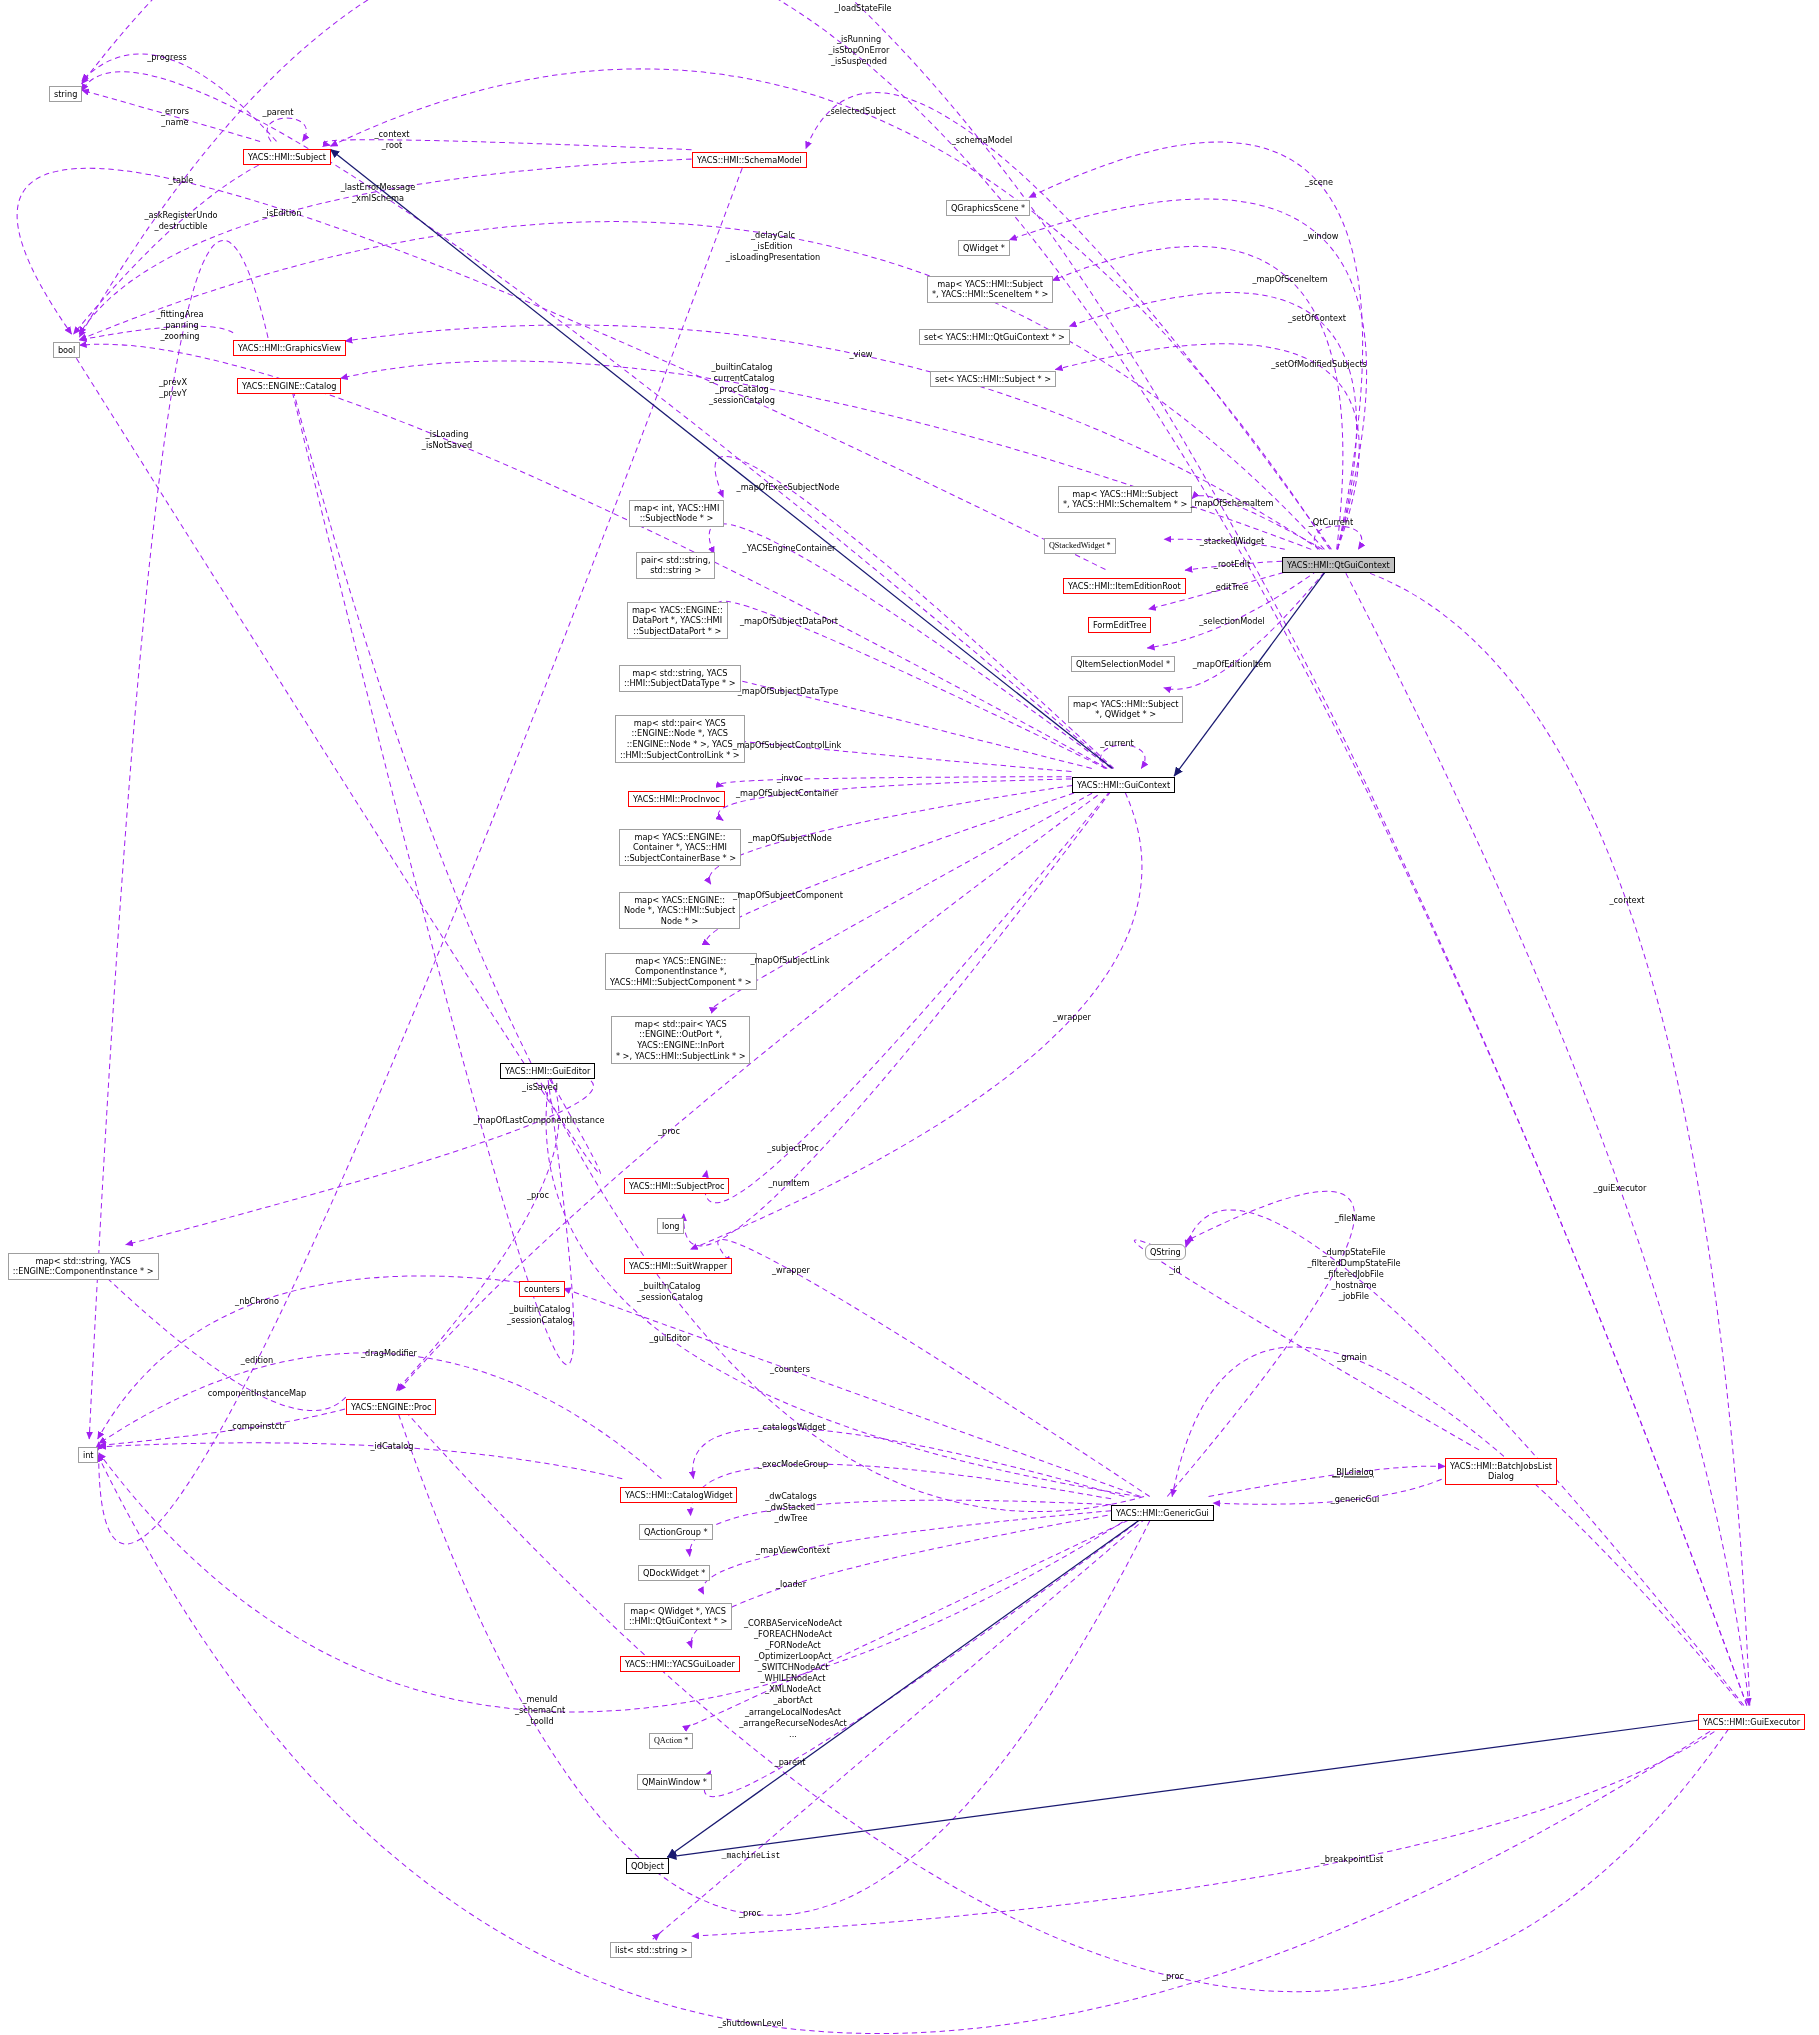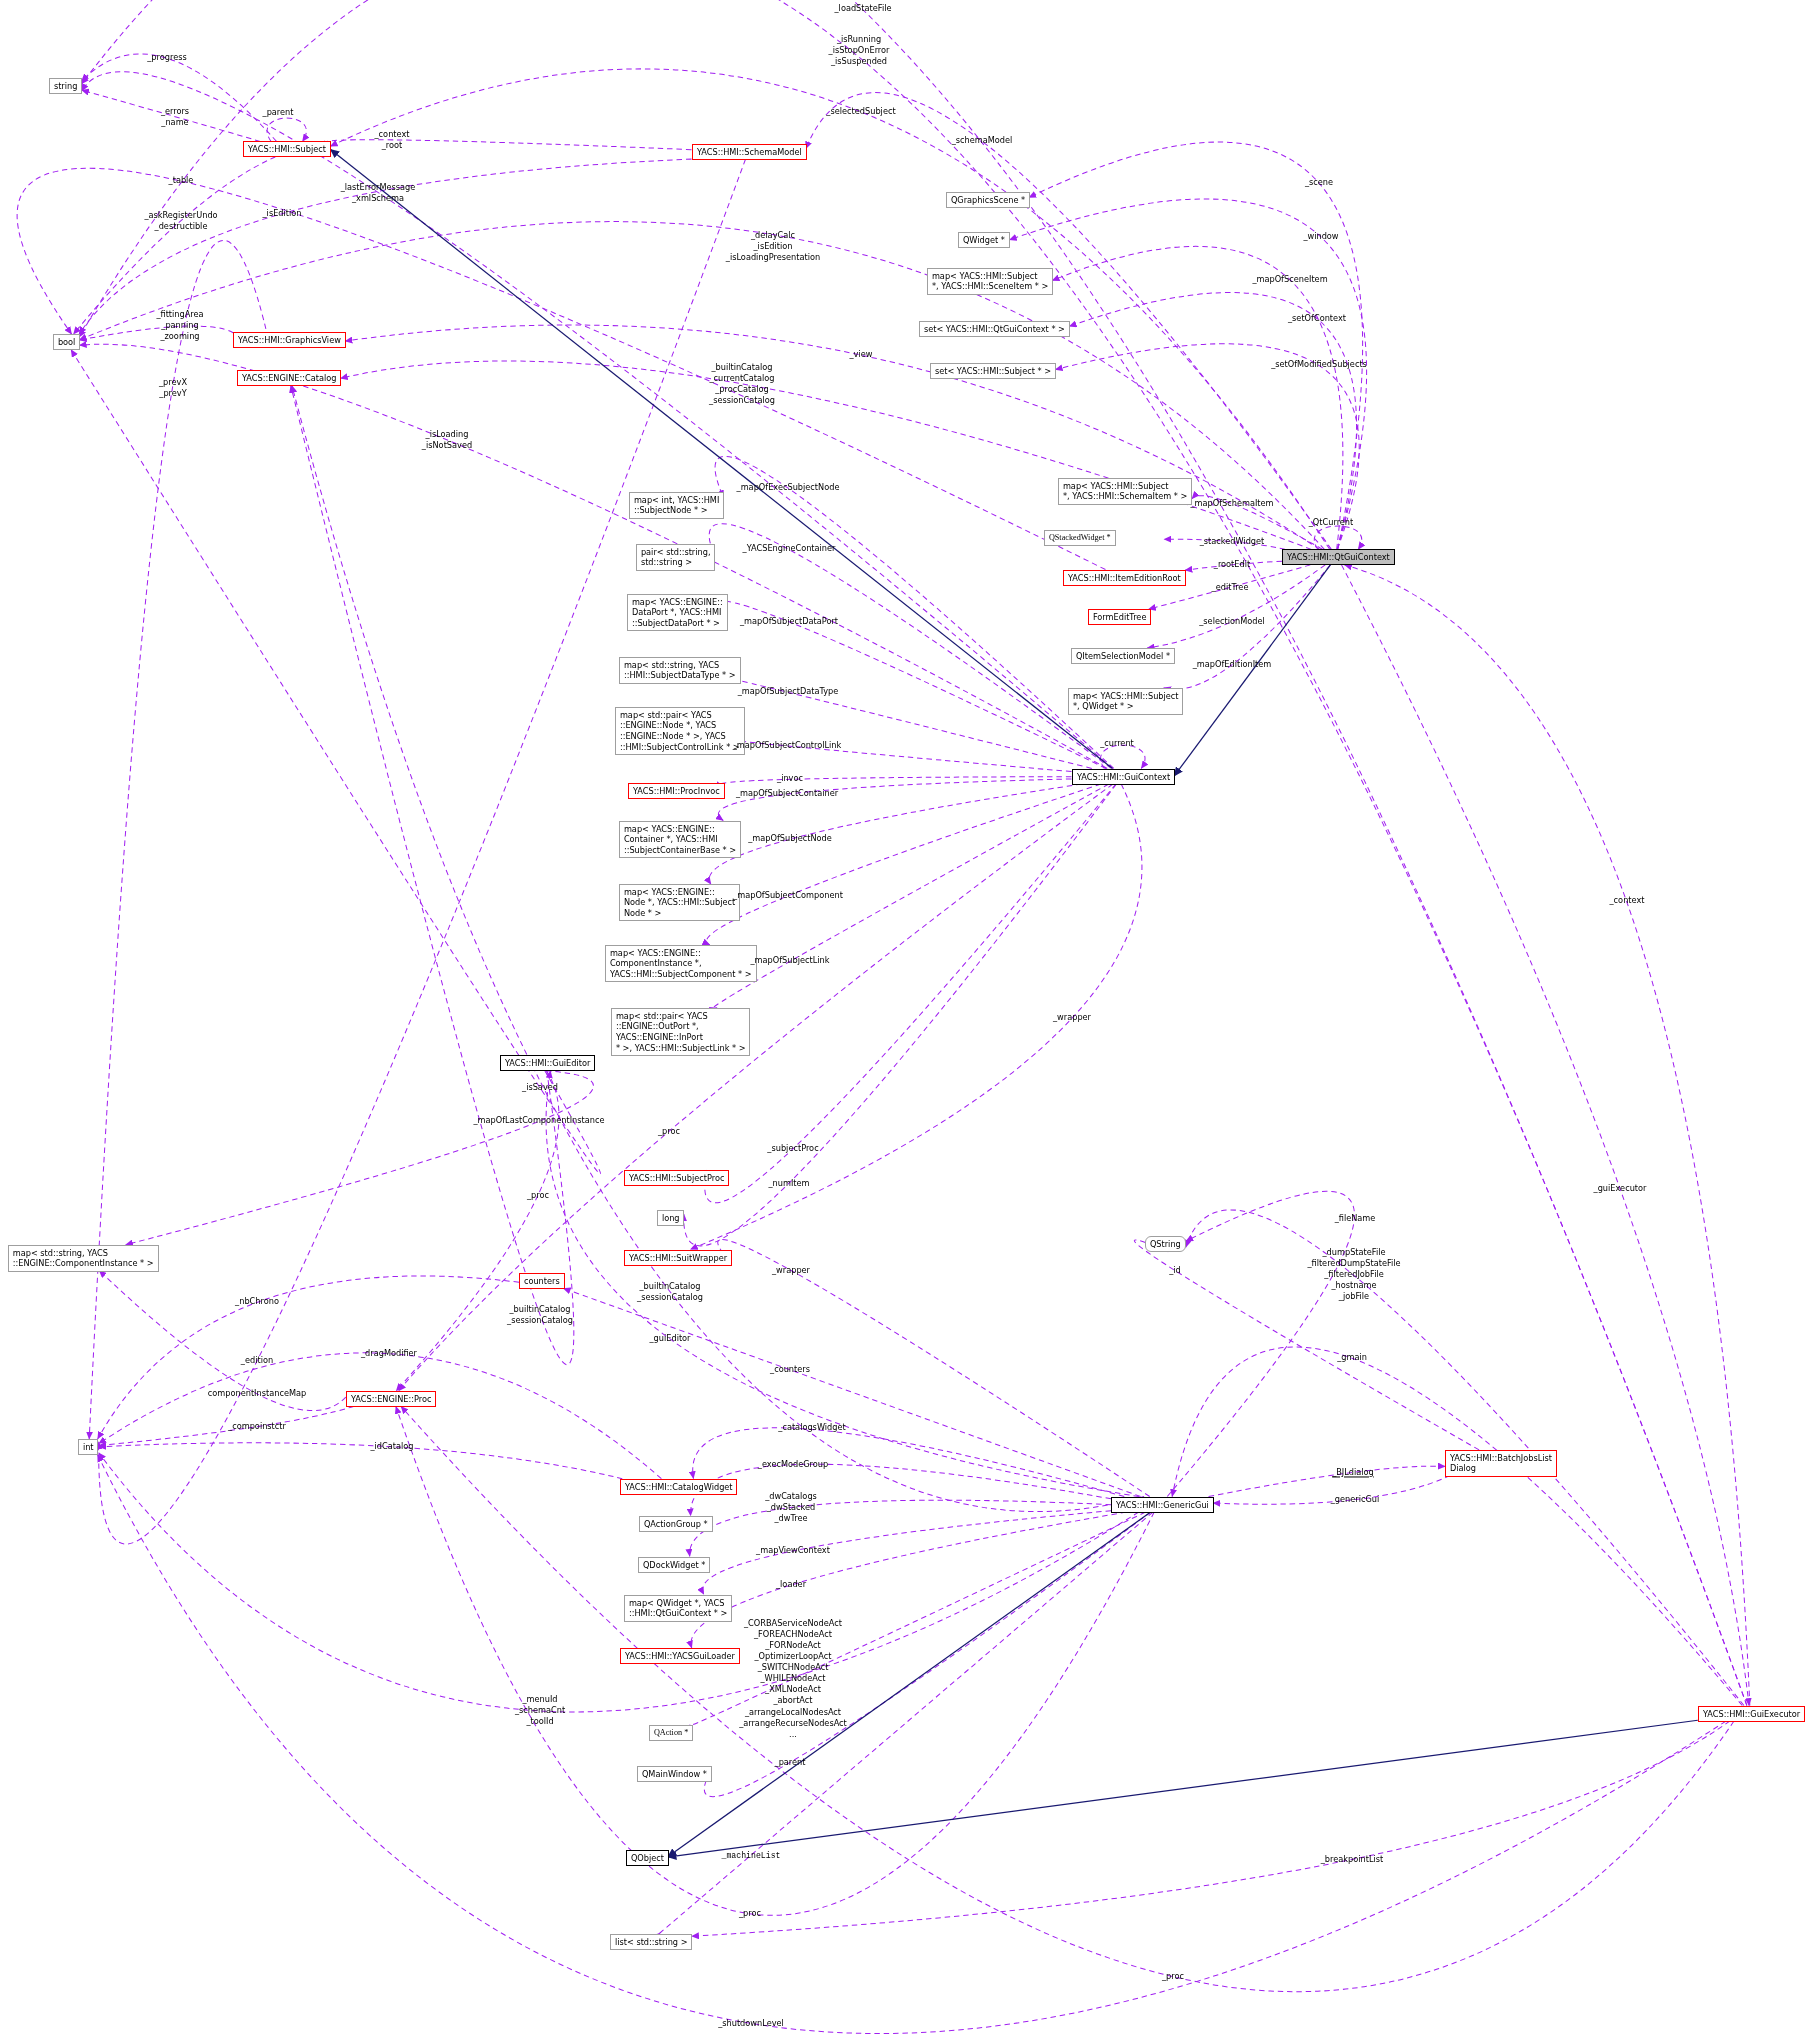--- a/index.html
+++ b/index.html
@@ -2,22 +2,22 @@
 <html style="font-size:12.4px"><head>
 <meta charset="utf-8">
 <style>
   html,body{margin:0;padding:0;background:#ffffff;}
   body{font-family:"DejaVu Sans", sans-serif;}
   .canvas{position:relative;width:1819px;height:2035px;background:#ffffff;overflow:hidden;}
   #edges{position:absolute;left:0;top:0;width:1819px;height:2035px;overflow:visible;}
   #nodes{position:absolute;left:0;top:0;width:100%;height:100%;}
   .node{
     position:absolute;background:#ffffff;border:0.8px solid #9f9f9f;
-    padding:1.6px 3.9px;font-size:8.2px;line-height:1.3;
-    white-space:pre;color:#000;box-sizing:border-box;
+    padding:1.6px 3.9px;font-size:8.2px;line-height:1.3;text-align:center;
+    white-space:pre;color:#000;box-sizing:border-box;margin-top:8px;
   }
   .node.red{border:1.2px solid #ff0000;}
   .node.black{border:1.2px solid #000000;}
   .node.gray{background:#bfbfbf;border:1.2px solid #000000;}
   .elabel{
     position:absolute;transform:translate(-50%,-50%);
     font-size:8.2px;line-height:1.35;color:#000;text-align:center;white-space:pre;
     pointer-events:none;
   }
   .member{fill:none;stroke:#a020f0;stroke-width:1.3;stroke-dasharray:7 5;}
@@ -271,21 +271,21 @@
       <div class="elabel" style="left: 540px; top: 1315px;">_builtinCatalog
 _sessionCatalog</div>
       <div class="elabel" style="left: 670px; top: 1339px;">_guiEditor</div>
       <div class="elabel" style="left: 1352px; top: 1358px;">_gmain</div>
       <div class="elabel" style="left: 790px; top: 1370px;">_counters</div>
       <div class="elabel" style="left: 257px; top: 1302px;">_nbChrono</div>
       <div class="elabel" style="left: 389px; top: 1354px;">_dragModifier</div>
       <div class="elabel" style="left: 257px; top: 1361px;">_edition</div>
       <div class="elabel" style="left: 257px; top: 1394px;">componentInstanceMap</div>
       <div class="elabel" style="left: 257px; top: 1427px;">_compoinstctr</div>
-      <div class="elabel" style="left: 812px; top: 1428px;">_catalogsWidget</div>
+      <div class="elabel" style="left: 792px; top: 1428px;">_catalogsWidget</div>
       <div class="elabel" style="left: 392px; top: 1447px;">_idCatalog</div>
       <div class="elabel" style="left: 793px; top: 1465px;">_execModeGroup</div>
       <div class="elabel" style="left: 1353px; top: 1473px; text-decoration: underline;">_BJLdialog</div>
       <div class="elabel" style="left: 791px; top: 1508px;">_dwCatalogs
 _dwStacked
 _dwTree</div>
       <div class="elabel" style="left: 1355px; top: 1500px;">_genericGui</div>
       <div class="elabel" style="left: 793px; top: 1551px;">_mapViewContext</div>
       <div class="elabel" style="left: 791px; top: 1585px;">_loader</div>
       <div class="elabel" style="left: 793px; top: 1679px;">_CORBAServiceNodeAct

